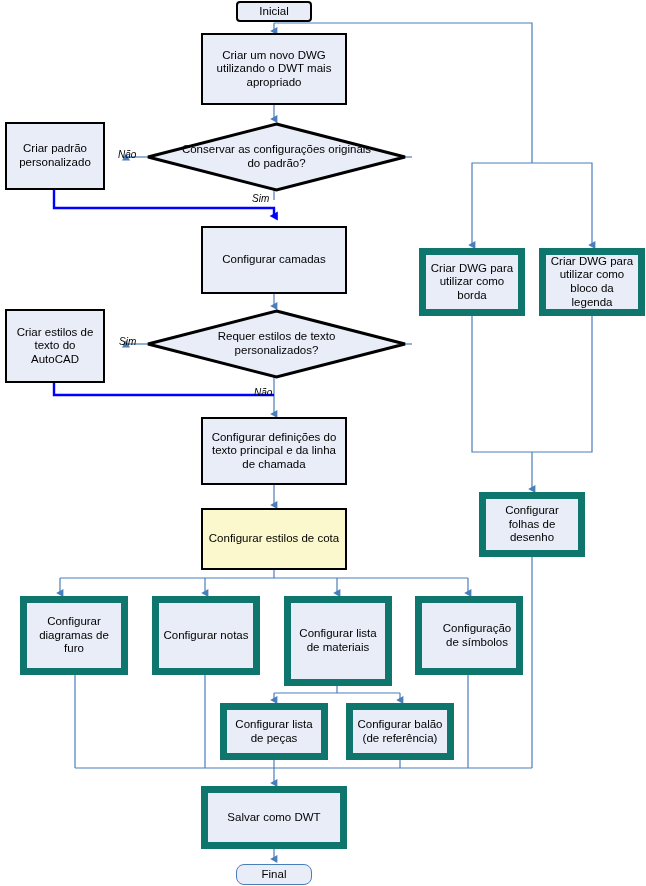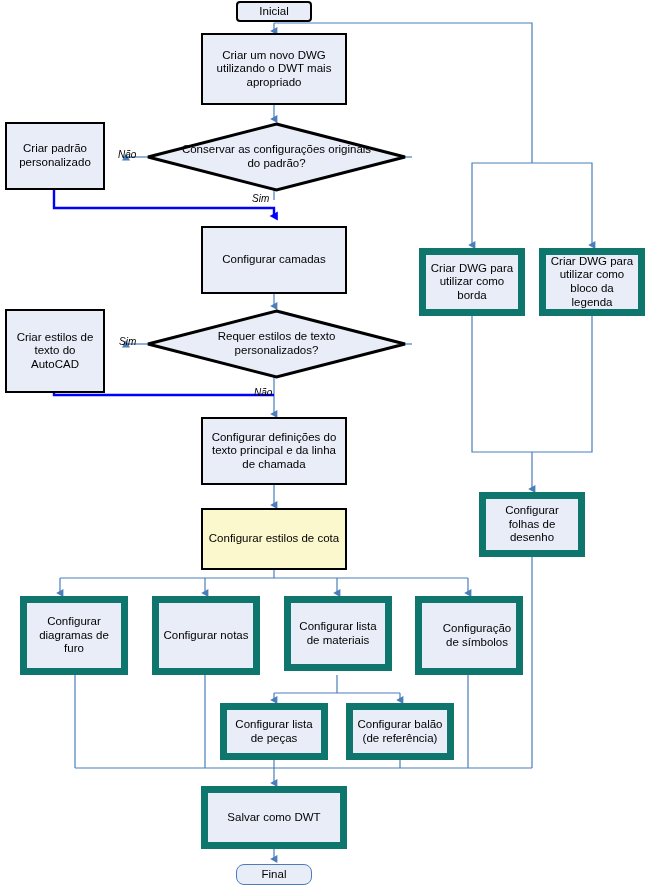--- a/index.html
+++ b/index.html
@@ -145,21 +145,21 @@
   </div>
 
   <div class="node proc" style="left:5px;top:122px;width:100px;height:68px;">
     <span>Criar padrão personalizado</span>
   </div>
 
   <div class="node proc" style="left:201px;top:226px;width:146px;height:68px;">
     <span>Configurar camadas</span>
   </div>
 
-  <div class="node proc" style="left:5px;top:309px;width:100px;height:84px;">
+  <div class="node proc" style="left:5px;top:309px;width:100px;height:74px;">
     <span>Criar estilos de texto do AutoCAD</span>
   </div>
 
   <div class="node proc" style="left:201px;top:417px;width:146px;height:68px;">
     <span>Configurar definições do texto principal e da linha de chamada</span>
   </div>
 
   <div class="node proc-hl" style="left:201px;top:508px;width:146px;height:62px;">
     <span>Configurar estilos de cota</span>
   </div>
@@ -177,21 +177,21 @@
   </div>
 
   <div class="node proc-thin" style="left:20px;top:596px;width:108px;height:79px;">
     <span>Configurar diagramas de furo</span>
   </div>
 
   <div class="node proc-thin" style="left:152px;top:596px;width:108px;height:79px;">
     <span>Configurar notas</span>
   </div>
 
-  <div class="node proc-thin" style="left:284px;top:596px;width:108px;height:75px;">
+  <div class="node proc-thin" style="left:284px;top:596px;width:108px;height:90px;">
     <span>Configurar lista de materiais</span>
   </div>
 
   <div class="node proc-thin" style="left:415px;top:596px;width:108px;height:79px;padding-left:20px;">
     <span>Configuração de símbolos</span>
   </div>
 
   <div class="node proc-thin" style="left:220px;top:703px;width:108px;height:57px;">
     <span>Configurar lista de peças</span>
   </div>

